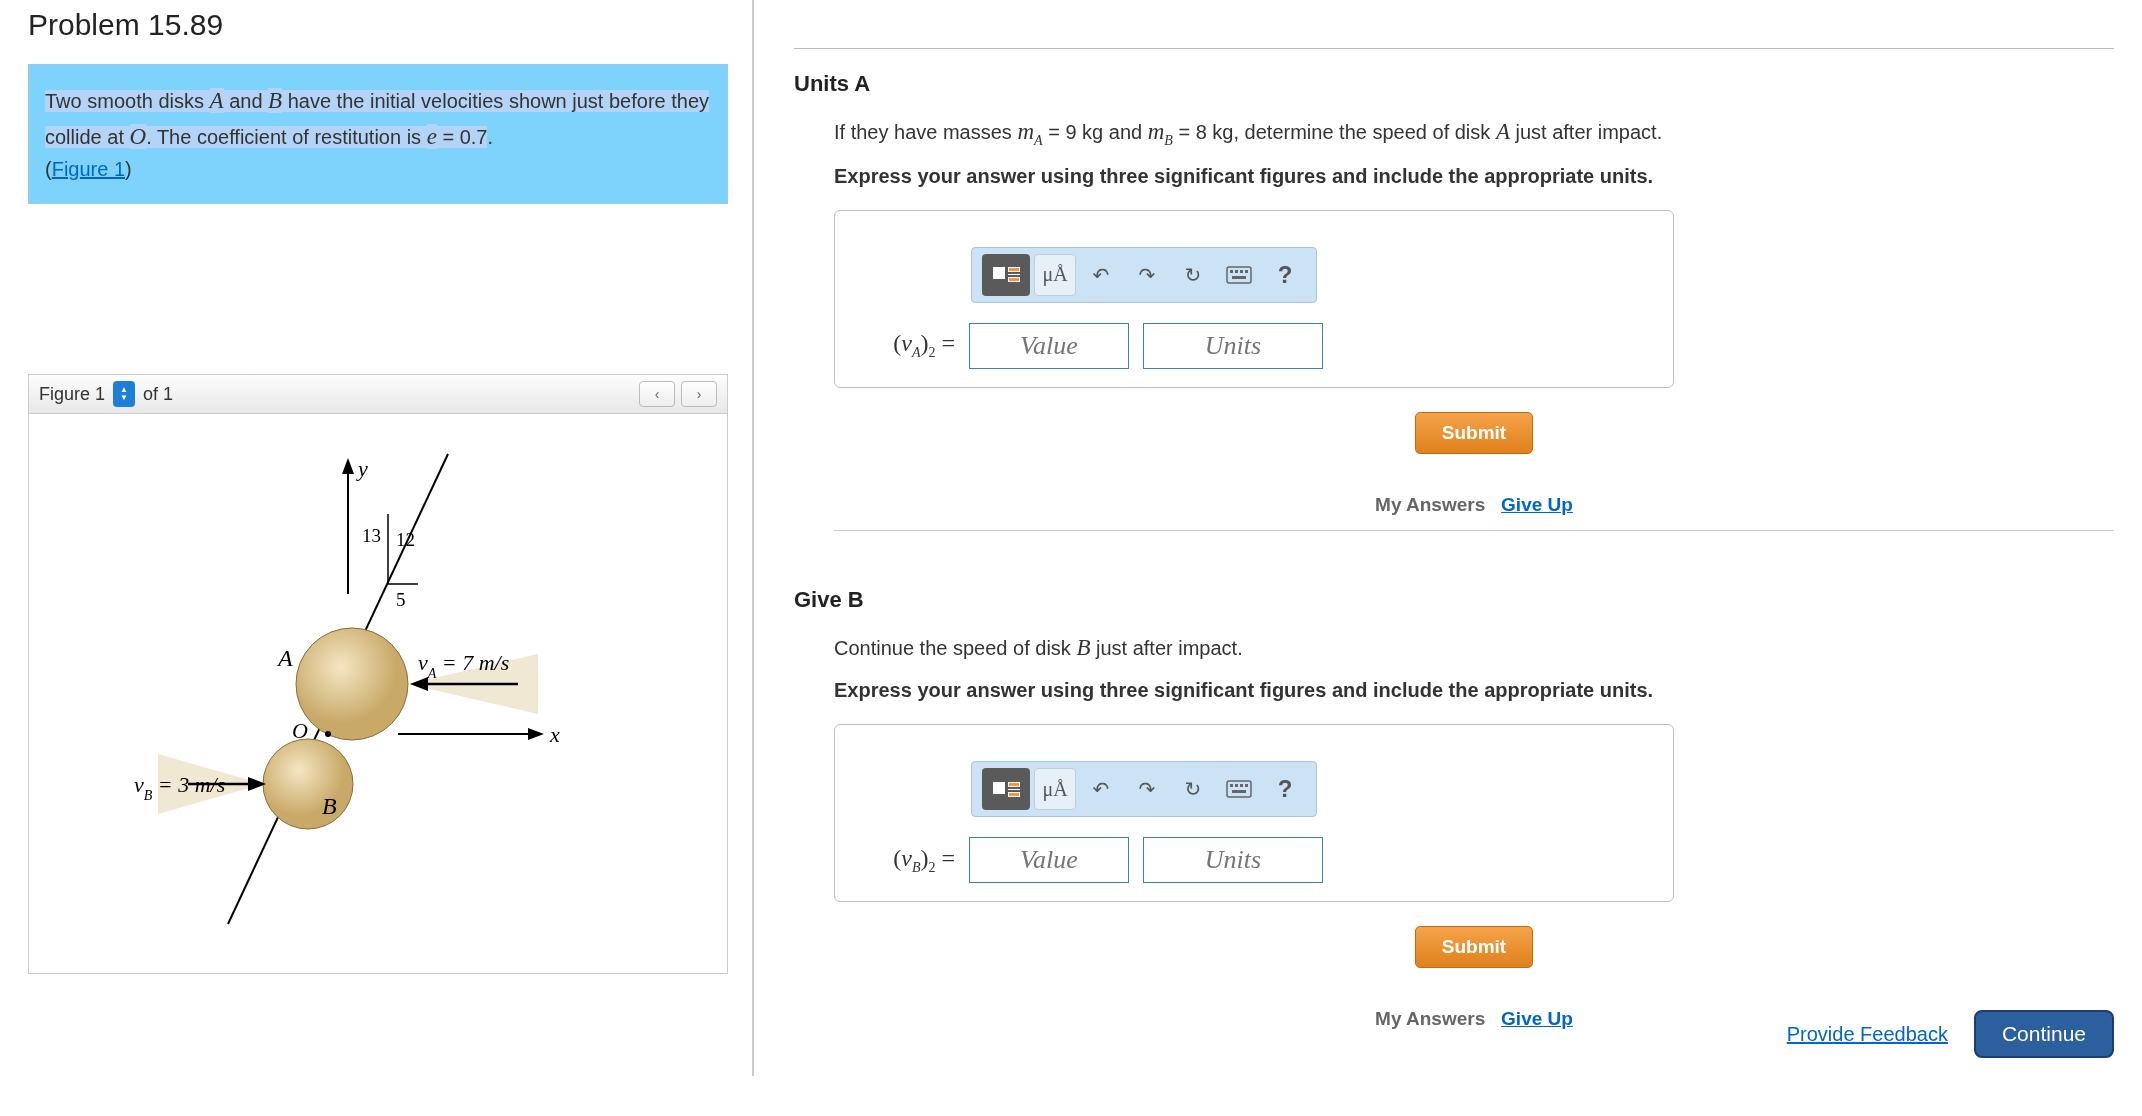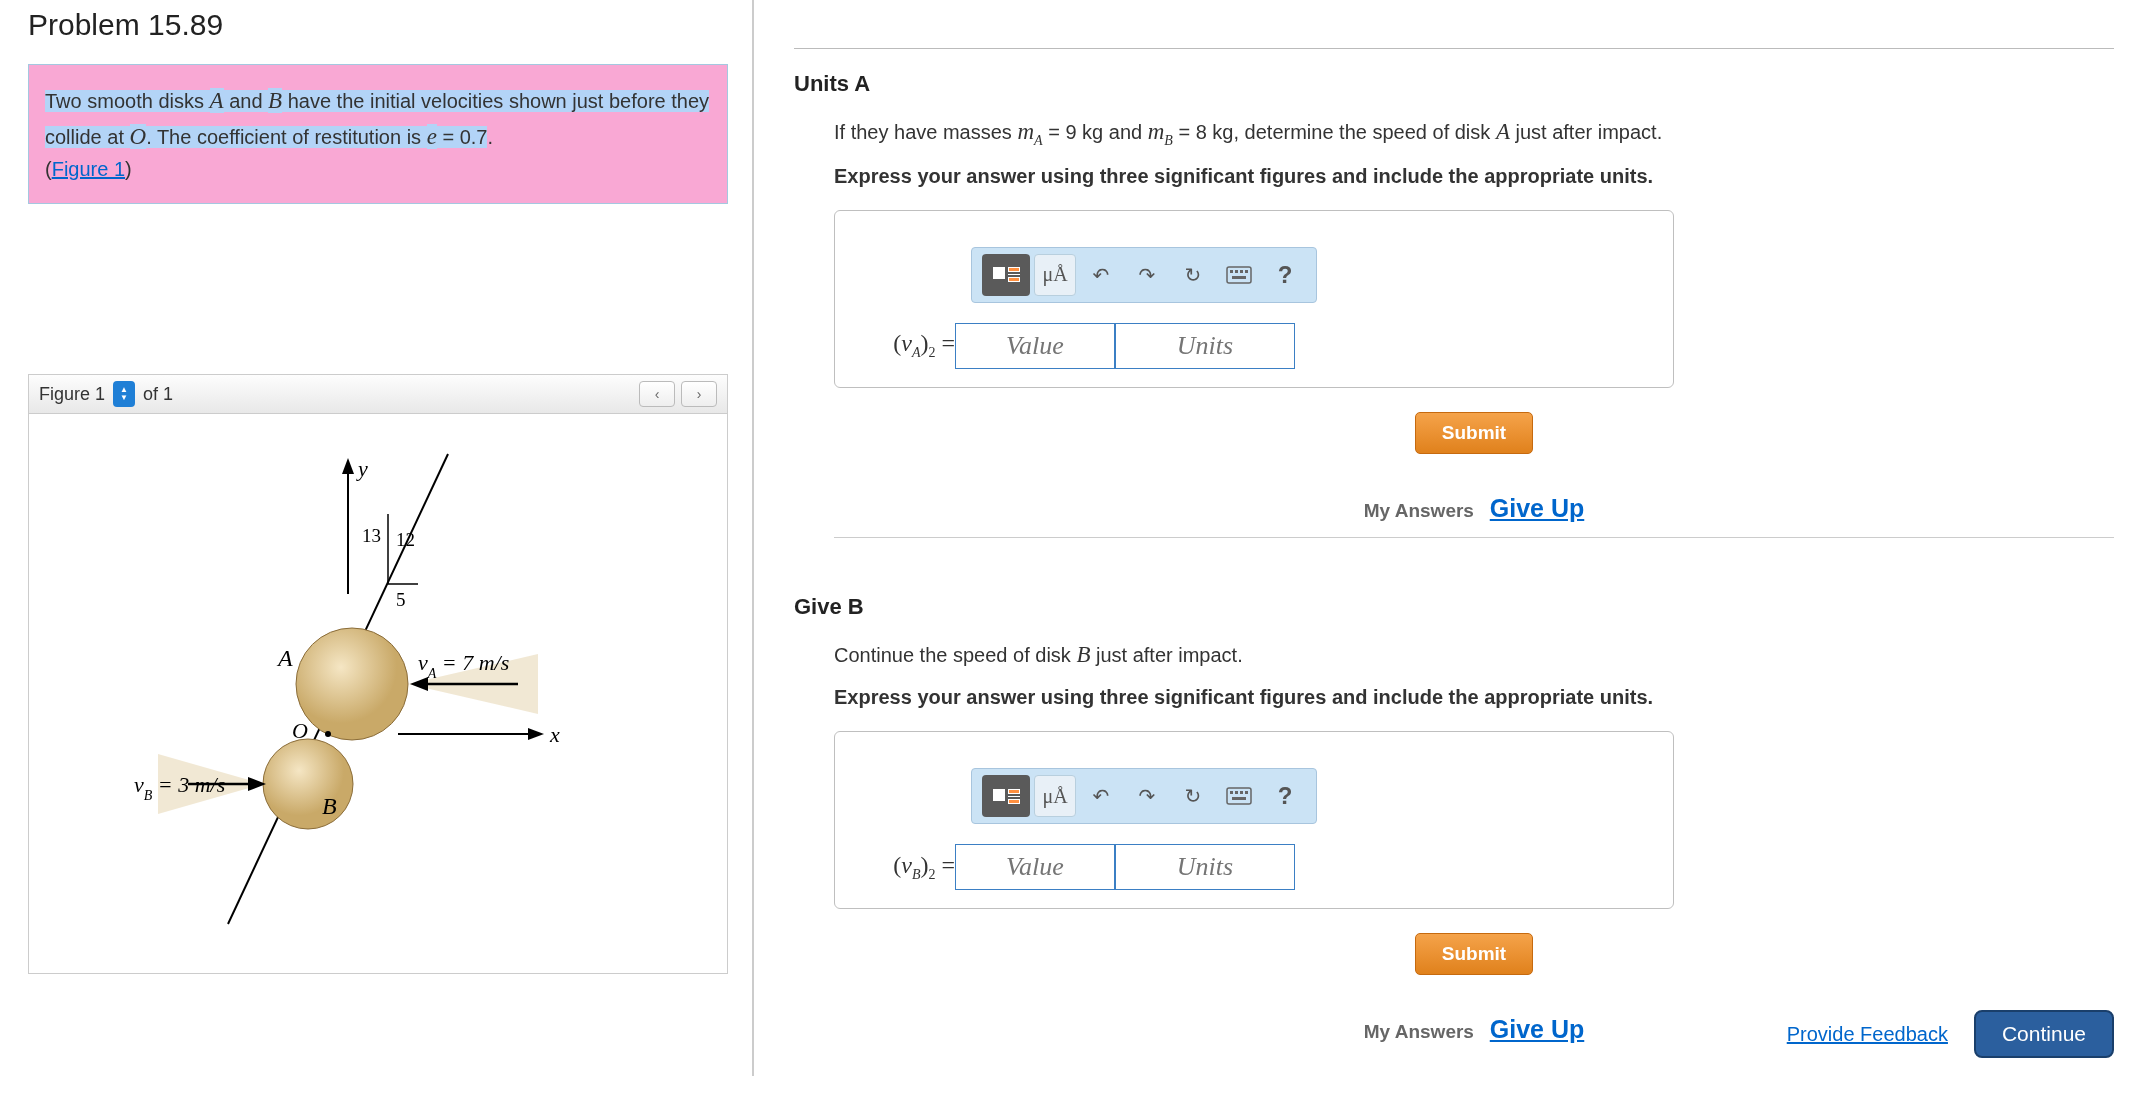--- a/index.html
+++ b/index.html
@@ -1,21 +1,21 @@
 <!DOCTYPE html>
 <html><head>
 <meta charset="utf-8">
 <style>
   * { box-sizing: border-box; margin: 0; padding: 0; }
   body { font-family: Arial, Helvetica, sans-serif; font-size: 19px; color: #333; background: #fff; }
   .container { display: flex; width: 2142px; height: 1076px; justify-content: center; }
   .left-panel { width: 770px; padding: 8px 24px 0 28px; border-right: 2px solid #ccc; }
   .right-panel { flex: 1; padding: 0 28px 0 40px; position: relative; }
   .problem-title { font-size: 30px; color: #222; margin-bottom: 22px; }
-  .problem-box { border: 1px solid #a4c8e0; background: #f9a8d4; padding: 18px 16px; margin-bottom: 170px; line-height: 1.55; font-size: 20px; color: #333; }
+  .problem-box { border: 1px solid #a4c8e0; background: #7dd3fc; padding: 18px 16px; margin-bottom: 170px; line-height: 1.55; font-size: 20px; color: #333; }
   .highlight { background: #b3d4f7; }
   .italic-var { font-style: italic; font-family: 'Times New Roman', serif; font-size: 23px; }
   .figure-link { color: #0066cc; text-decoration: underline; cursor: pointer; }
   .figure-header { display: flex; align-items: center; justify-content: space-between; background: linear-gradient(#fdfdfd,#e8e8e8); border: 1px solid #ccc; padding: 6px 10px; }
   .figure-header-left { display: flex; align-items: center; gap: 8px; }
   .figure-label { font-size: 18px; color: #333; }
   .stepper { display: inline-flex; flex-direction: column; background: #1f7fd6; border-radius: 4px; width: 22px; height: 26px; align-items: center; justify-content: center; gap: 0; }
   .stepper span { color: #fff; font-size: 8px; line-height: 8px; }
   .figure-nav { display: flex; gap: 6px; }
   .nav-btn { width: 36px; height: 26px; border: 1px solid #bbb; background: linear-gradient(#fff,#eee); border-radius: 4px; display: flex; align-items: center; justify-content: center; font-size: 14px; color: #666; cursor: pointer; }
@@ -23,27 +23,27 @@
   .part-header { font-size: 22px; font-weight: bold; color: #222; margin: 40px 0 6px 0; border-top: 1px solid #bbb; padding-top: 28px; }
   .part-a-header { margin-top: 48px; border-top: 1px solid #bbb; padding-top: 22px;}
   .part-text { font-size: 20px; color: #333; margin: 18px 0 14px 40px; line-height: 1.5; }
   .part-instr { font-weight: bold; font-size: 20px; margin: 10px 0 22px 40px; }
   .answer-box { border: 1px solid #bfbfbf; border-radius: 6px; margin-left: 40px; padding: 36px 20px 18px 20px; width: 840px; }
   .toolbar { background: #cbe3f5; border: 1px solid #a8c5de; border-radius: 4px; display: inline-flex; align-items: center; gap: 4px; padding: 6px 10px; margin-left: 116px; margin-bottom: 20px; }
   .tool-btn { width: 42px; height: 42px; border-radius: 4px; display: flex; align-items: center; justify-content: center; font-size: 20px; color: #555; cursor: pointer; }
   .tool-dark { background: #5a5a5a; color: #fff; width: 48px; }
   .tool-light { background: #e8f0f7; border: 1px solid #b8cfde; }
   .tool-plain { background: transparent; }
-  .answer-row { display: flex; align-items: center; }
+  .answer-row { display: flex; align-items: center; gap: 14px; }
   .answer-label { font-family: 'Times New Roman', serif; font-size: 24px; color: #333; width: 100px; text-align: right; }
   .answer-input { width: 160px; height: 46px; border: 1px solid #3b7fc4; font-family: 'Times New Roman', serif; font-size: 26px; font-style: italic; color: #aaa; text-align: center; }
   .submit-row { display: flex; align-items: center; gap: 40px; margin: 24px 0 0 40px; flex-direction: column; }
   .submit-btn { background: linear-gradient(#f5a34a,#e0811c); color: #fff; border: 1px solid #c66a0f; border-radius: 5px; padding: 9px 26px; font-size: 19px; font-weight: bold; cursor: pointer; }
   .my-answers { font-size: 19px; color: #666; font-weight: bold; }
-  .giveup-link { color: #0066cc; text-decoration: underline; font-weight: bold; font-size: 25px; cursor: pointer; }
+  .giveup-link { color: #0066cc; text-decoration: underline; font-weight: bold; font-size: 19px; cursor: pointer; }
   .bottom-bar { position: absolute; bottom: 18px; right: 28px; display: flex; align-items: center; gap: 26px; margin-left: 36px; }
   .feedback-link { color: #0066cc; text-decoration: underline; font-size: 20px; cursor: pointer; }
   .continue-btn { background: #2b5f9e; color: #fff; border: 2px solid #1a3f6b; border-radius: 8px; padding: 10px 26px; font-size: 21px; cursor: pointer; }
   .sep-small { margin-left:40px; border-top:1px solid #ccc; width: 1280px; margin-top:14px;}
   .frac-box { display:inline-flex; flex-direction:column; align-items:center; }
   .frac-box .top { display:flex; gap:3px; }
   .sq { width:12px; height:12px; background:#fff; border:1px solid #fff; }
   .sq.on { background:#ff9040; }
   svg text { font-family: 'Times New Roman', serif; }
 </style>

